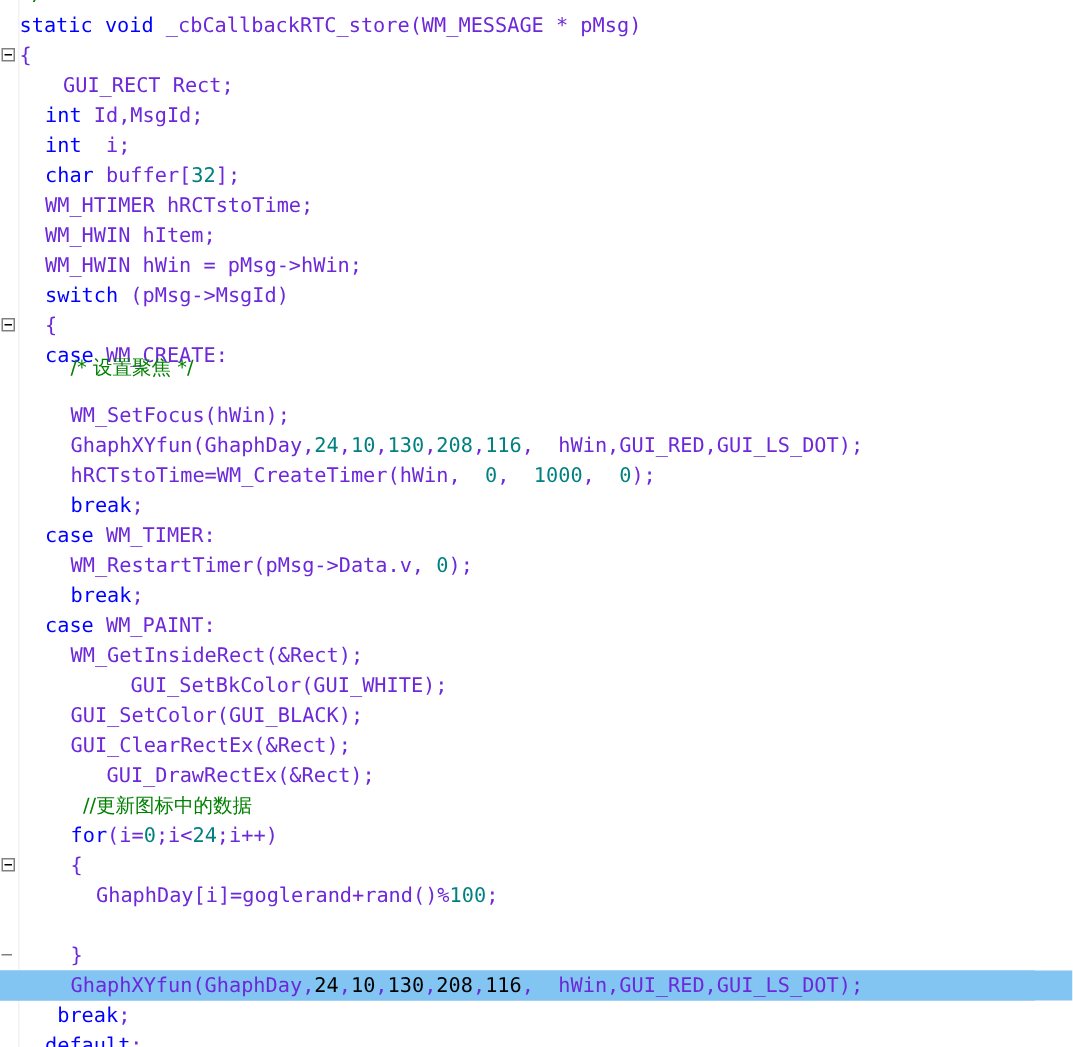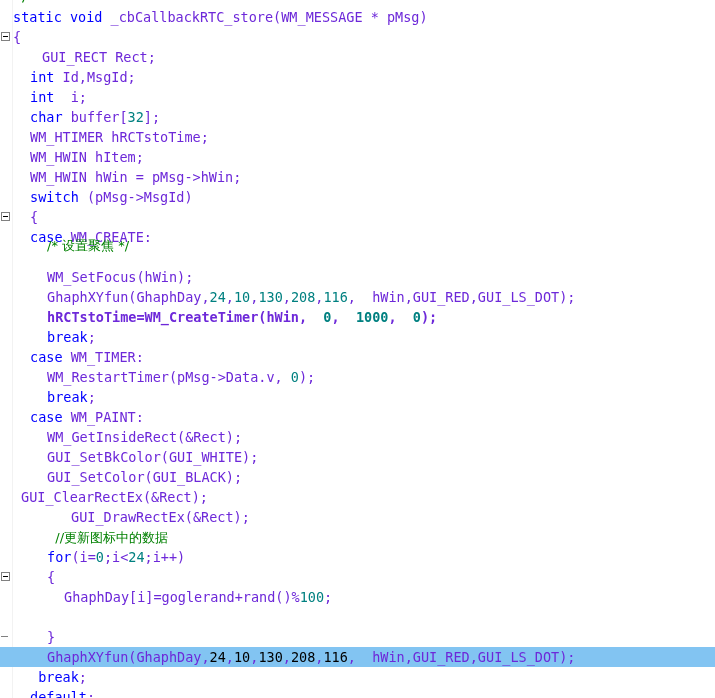--- a/index.html
+++ b/index.html
@@ -153,30 +153,30 @@
       <div class="line" style="position: absolute; left: 0px; top: 107px; width: 715px;"><span class="txt" style="padding-left: 30px;"><span class="kw">char</span><span class="plain"> buffer[</span><span class="num">32</span><span class="plain">];</span></span></div>
       <div class="line" style="position: absolute; left: 0px; top: 127px; width: 569px;"><span class="txt" style="padding-left: 30px;"><span class="plain">WM_HTIMER hRCTstoTime;</span></span></div>
       <div class="line" style="position: absolute; left: 0px; top: 147px; width: 715px;"><span class="txt" style="padding-left: 30px;"><span class="plain">WM_HWIN hItem;</span></span></div>
       <div class="line" style="position: absolute; left: 0px; top: 167px; width: 715px;"><span class="txt" style="padding-left: 30px;"><span class="plain">WM_HWIN hWin = pMsg-&gt;hWin;</span></span></div>
       <div class="line" style="position: absolute; left: 0px; top: 187px; width: 715px;"><span class="txt" style="padding-left: 30px;"><span class="kw">switch</span><span class="plain"> (pMsg-&gt;MsgId)</span></span></div>
       <div class="line" style="position: absolute; left: 0px; top: 207px; width: 715px;"><span class="txt" style="padding-left: 30px;"><span class="plain">{</span></span></div>
       <div class="line" style="position: absolute; left: 0px; top: 227px; width: 715px;"><span class="txt" style="padding-left: 30px;"><span class="kw">case</span><span class="plain"> WM_CREATE:</span></span></div>
       <div class="line" style="position: absolute; left: 0px; top: 235px; width: 635px;"><span class="txt" style="padding-left: 47px;"><span class="cmt chinese">/* 设置聚焦 */</span></span></div>
       <div class="line" style="position: absolute; left: 0px; top: 267px; width: 715px;"><span class="txt" style="padding-left: 47px;"><span class="plain">WM_SetFocus(hWin);</span></span></div>
       <div class="line" style="position: absolute; left: 0px; top: 287px; width: 715px;"><span class="txt" style="padding-left: 47px;"><span class="plain">GhaphXYfun(GhaphDay,</span><span class="num">24</span><span class="plain">,</span><span class="num">10</span><span class="plain">,</span><span class="num">130</span><span class="plain">,</span><span class="num">208</span><span class="plain">,</span><span class="num">116</span><span class="plain">,  hWin,GUI_RED,GUI_LS_DOT);</span></span></div>
-      <div class="line" style="position: absolute; left: 0px; top: 307px; width: 715px; font-weight: bold;"><span class="txt" style="padding-left: 47px;"><span class="plain">hRCTstoTime=WM_CreateTimer(hWin,  </span><span class="num">0</span><span class="plain">,  </span><span class="num">1000</span><span class="plain">,  </span><span class="num">0</span><span class="plain">);</span></span></div>
+      <div class="line" style="position: absolute; left: 0px; top: 307px; width: 715px;"><span class="txt" style="padding-left: 47px;"><span class="plain">hRCTstoTime=WM_CreateTimer(hWin,  </span><span class="num">0</span><span class="plain">,  </span><span class="num">1000</span><span class="plain">,  </span><span class="num">0</span><span class="plain">);</span></span></div>
       <div class="line" style="position: absolute; left: 0px; top: 327px; width: 715px;"><span class="txt" style="padding-left: 47px;"><span class="kw">break</span><span class="plain">;</span></span></div>
       <div class="line" style="position: absolute; left: 0px; top: 347px; width: 715px;"><span class="txt" style="padding-left: 30px;"><span class="kw">case</span><span class="plain"> WM_TIMER:</span></span></div>
       <div class="line" style="position: absolute; left: 0px; top: 367px; width: 715px;"><span class="txt" style="padding-left: 47px;"><span class="plain">WM_RestartTimer(pMsg-&gt;Data.v, </span><span class="num">0</span><span class="plain">);</span></span></div>
       <div class="line" style="position: absolute; left: 0px; top: 387px; width: 715px;"><span class="txt" style="padding-left: 47px;"><span class="kw">break</span><span class="plain">;</span></span></div>
       <div class="line" style="position: absolute; left: 0px; top: 407px; width: 715px;"><span class="txt" style="padding-left: 30px;"><span class="kw">case</span><span class="plain"> WM_PAINT:</span></span></div>
       <div class="line" style="position: absolute; left: 0px; top: 427px; width: 715px;"><span class="txt" style="padding-left: 47px;"><span class="plain">WM_GetInsideRect(&amp;Rect);</span></span></div>
-      <div class="line" style="position: absolute; left: 0px; top: 447px; width: 715px;"><span class="txt" style="padding-left: 47px;"><span class="plain">GUI_SetBkColor(GUI_WHITE);</span></span></div>
+      <div class="line" style="position: absolute; left: 0px; top: 447px; width: 715px;"><span class="txt" style="padding-left: 47px; margin-left: 40px;"><span class="plain">GUI_SetBkColor(GUI_WHITE);</span></span></div>
       <div class="line" style="position: absolute; left: 0px; top: 467px; width: 715px;"><span class="txt" style="padding-left: 47px;"><span class="plain">GUI_SetColor(GUI_BLACK);</span></span></div>
-      <div class="line" style="position: absolute; left: 0px; top: 487px; width: 715px;"><span class="txt" style="padding-left: 21px;"><span class="plain">GUI_ClearRectEx(&amp;Rect);</span></span></div>
+      <div class="line" style="position: absolute; left: 0px; top: 487px; width: 715px;"><span class="txt" style="padding-left: 47px;"><span class="plain">GUI_ClearRectEx(&amp;Rect);</span></span></div>
       <div class="line" style="position: absolute; left: 0px; top: 507px; width: 715px; padding-left: 24px;"><span class="txt" style="padding-left: 47px;"><span class="plain">GUI_DrawRectEx(&amp;Rect);</span></span></div>
       <div class="line" style="position: absolute; left: 0px; top: 527px; width: 715px;"><span class="txt" style="padding-left: 47px;"><span class="cmt chinese">  //更新图标中的数据</span></span></div>
       <div class="line" style="position: absolute; left: 0px; top: 547px; width: 715px;"><span class="txt" style="padding-left: 47px;"><span class="kw">for</span><span class="plain">(i=</span><span class="num">0</span><span class="plain">;i&lt;</span><span class="num">24</span><span class="plain">;i++)</span></span></div>
       <div class="line" style="position: absolute; left: 0px; top: 567px; width: 715px;"><span class="txt" style="padding-left: 47px;"><span class="plain">{</span></span></div>
       <div class="line" style="position: absolute; left: 0px; top: 587px; width: 715px;"><span class="txt" style="padding-left: 64px;"><span class="plain">GhaphDay[i]=goglerand+rand()%</span><span class="num">100</span><span class="plain">;</span></span></div>
       <div class="line" style="position: absolute; left: 0px; top: 607px; width: 715px;"><span class="txt" style="padding-left: 13px;"><span class="plain"></span></span></div>
       <div class="line" style="position: absolute; left: 0px; top: 627px; width: 715px;"><span class="txt" style="padding-left: 47px;"><span class="plain">}</span></span></div>
       <div class="line selected" style="position: absolute; left: 0px; top: 647px; width: 715px;"><div class="hl-bg" style="width: 690px;"></div><span class="txt" style="padding-left: 47px;"><span class="plain">GhaphXYfun(GhaphDay,</span><span class="num">24</span><span class="plain">,</span><span class="num">10</span><span class="plain">,</span><span class="num">130</span><span class="plain">,</span><span class="num">208</span><span class="plain">,</span><span class="num">116</span><span class="plain">,  hWin,GUI_RED,GUI_LS_DOT);</span></span></div>
       <div class="line" style="position: absolute; left: 0px; top: 667px; width: 715px;"><span class="txt" style="padding-left: 30px;"><span class="kw"> break</span><span class="plain">;</span></span></div>
       <div class="line" style="position: absolute; left: 0px; top: 687px; width: 715px;"><span class="txt" style="padding-left: 30px;"><span class="kw">default</span><span class="plain">:</span></span></div>

